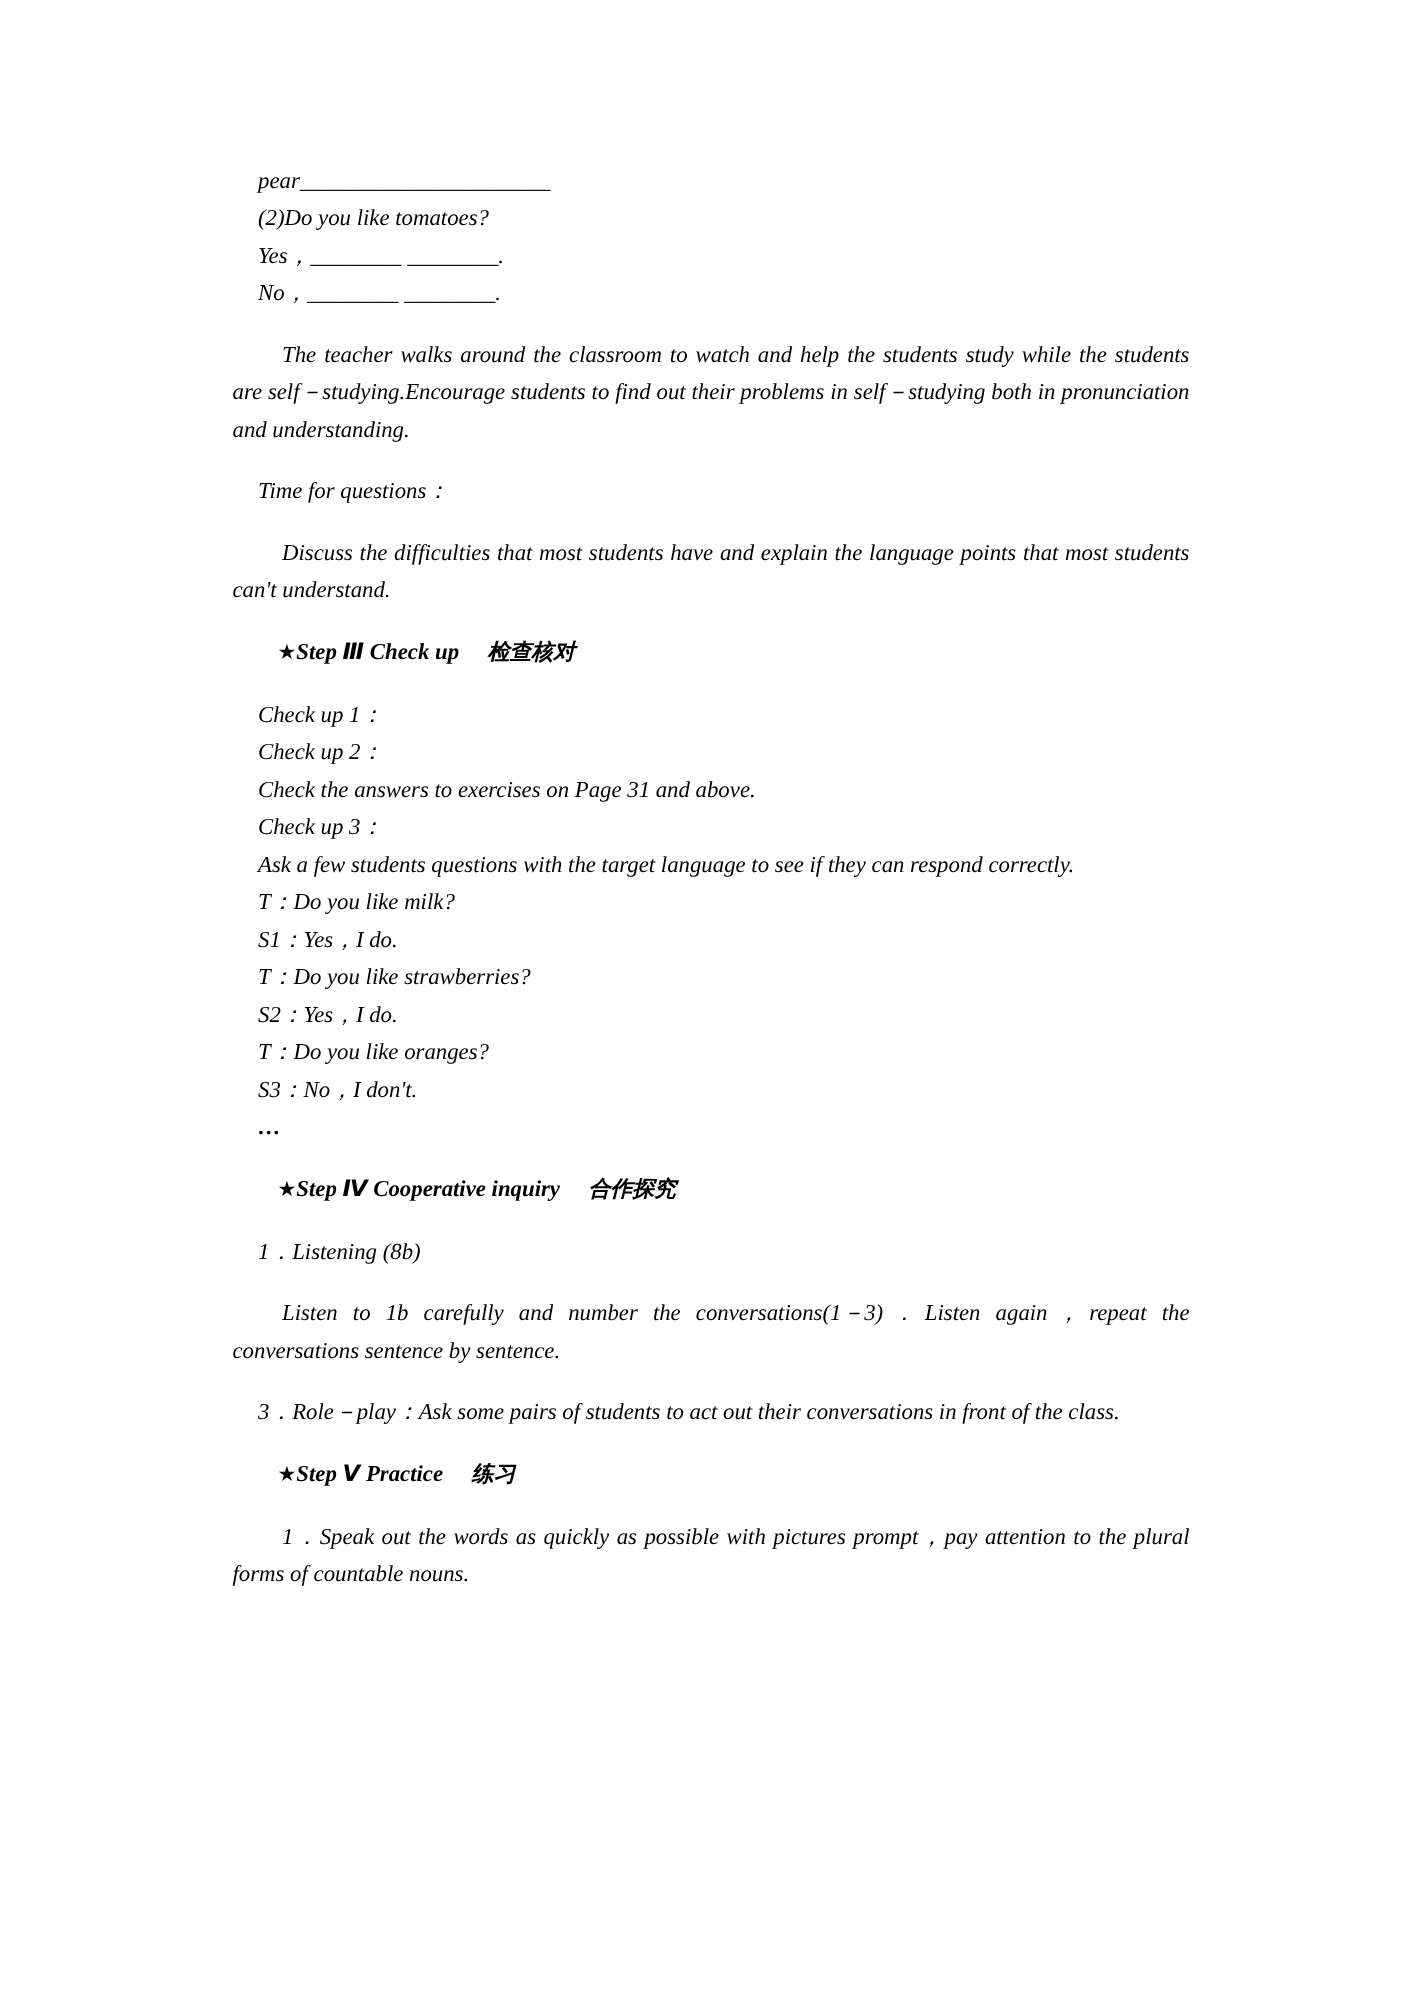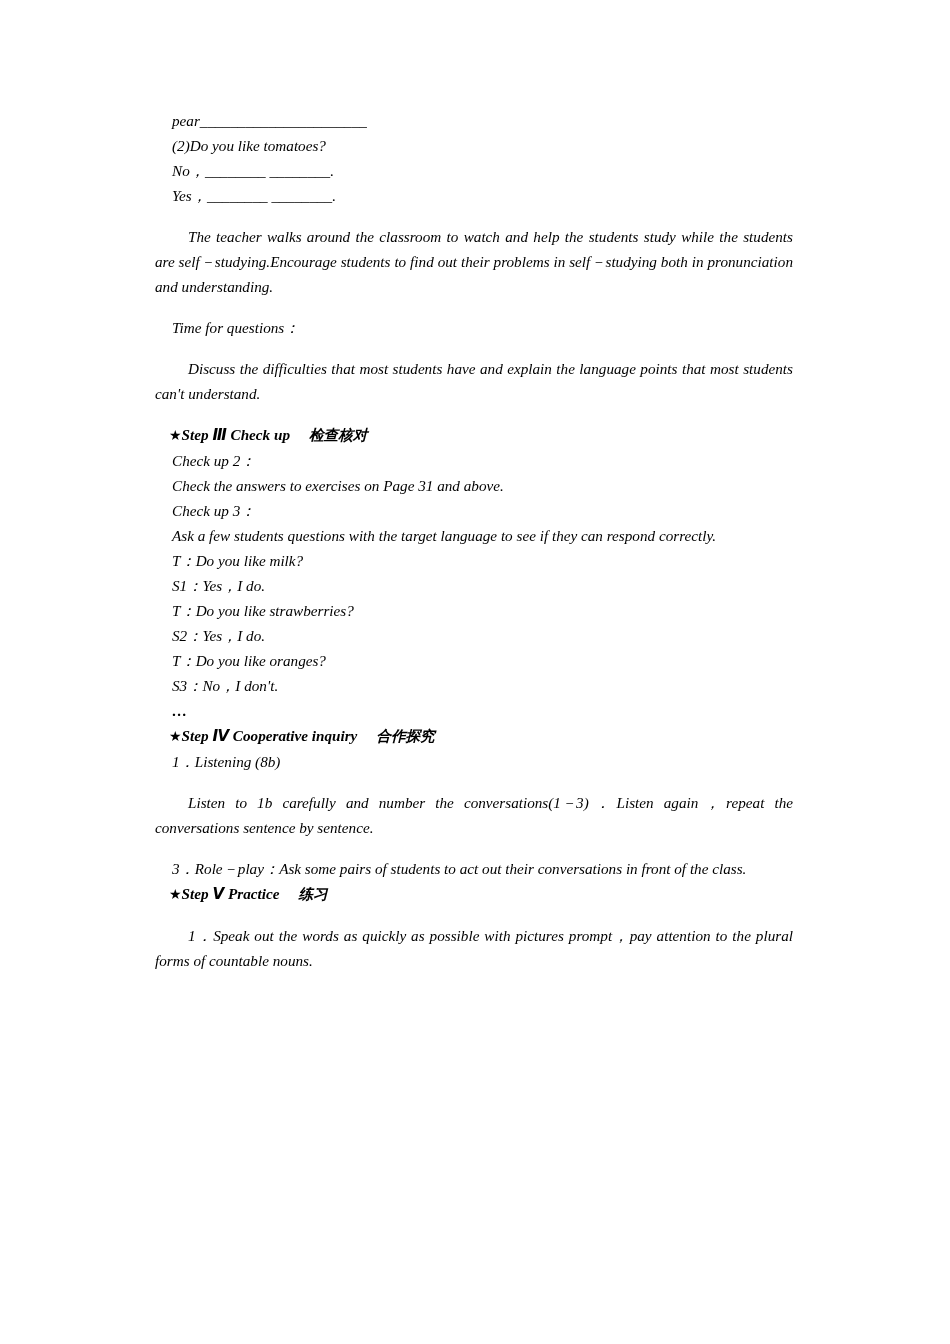--- a/index.html
+++ b/index.html
@@ -42,21 +42,21 @@
     white-space: pre-wrap;
   }
   
   .ind {
     text-indent: 33px;
   }
   
   .heading {
     font-size: 15.2px;
     line-height: 25px;
-    margin: 0;
+    margin: 16px;
     font-weight: bold;
     text-indent: 30px;
     white-space: pre;
   }
   .heading .cn {
     font-family: "DejaVu Sans", "Liberation Sans", sans-serif;
     font-weight: bold;
     font-size: 14.6px;
   }
   .heading .star {
@@ -76,26 +76,27 @@
     text-indent: 33px;
     letter-spacing: 1px;
   }
 </style>
 </head>
 <body>
 
 <div class="page" id="doc-body">
     <p class="line ind" id="l01">pear______________________</p>
     <p class="line ind" id="l02">(2)Do you like tomatoes?</p>
+    <p class="line ind" id="l03">Yes，________ ________.</p>
     <p class="line ind" id="l04">No，________ ________.</p>
-    <p class="line ind" id="l03">Yes，________ ________.</p>
     <p class="para" id="l05">The teacher walks around the classroom to watch and help the students study while the students are self－studying.Encourage students to find out their problems in self－studying both in pronunciation and understanding.</p>
     <p class="line ind" id="l06">Time for questions：</p>
     <p class="para" id="l07">Discuss the difficulties that most students have and explain the language points that most students can't understand.</p>
     <p class="heading" id="l08"><span class="star">★</span><span>Step </span><span class="roman">Ⅲ</span><span> Check up  </span><span class="cn">检查核对</span></p>
+    <p class="line ind" id="l09">Check up 1：</p>
     <p class="line ind" id="l11">Check up 2：</p>
     <p class="line ind" id="l12">Check the answers to exercises on Page 31 and above.</p>
     <p class="line ind" id="l13">Check up 3：</p>
     <p class="line ind" id="l14">Ask a few students questions with the target language to see if they can respond correctly.</p>
     <p class="line ind" id="l16">T：Do you like milk?</p>
     <p class="line ind" id="l17">S1：Yes，I do.</p>
     <p class="line ind" id="l18">T：Do you like strawberries?</p>
     <p class="line ind" id="l19">S2：Yes，I do.</p>
     <p class="line ind" id="l20">T：Do you like oranges?</p>
     <p class="line ind" id="l21">S3：No，I don't.</p>

